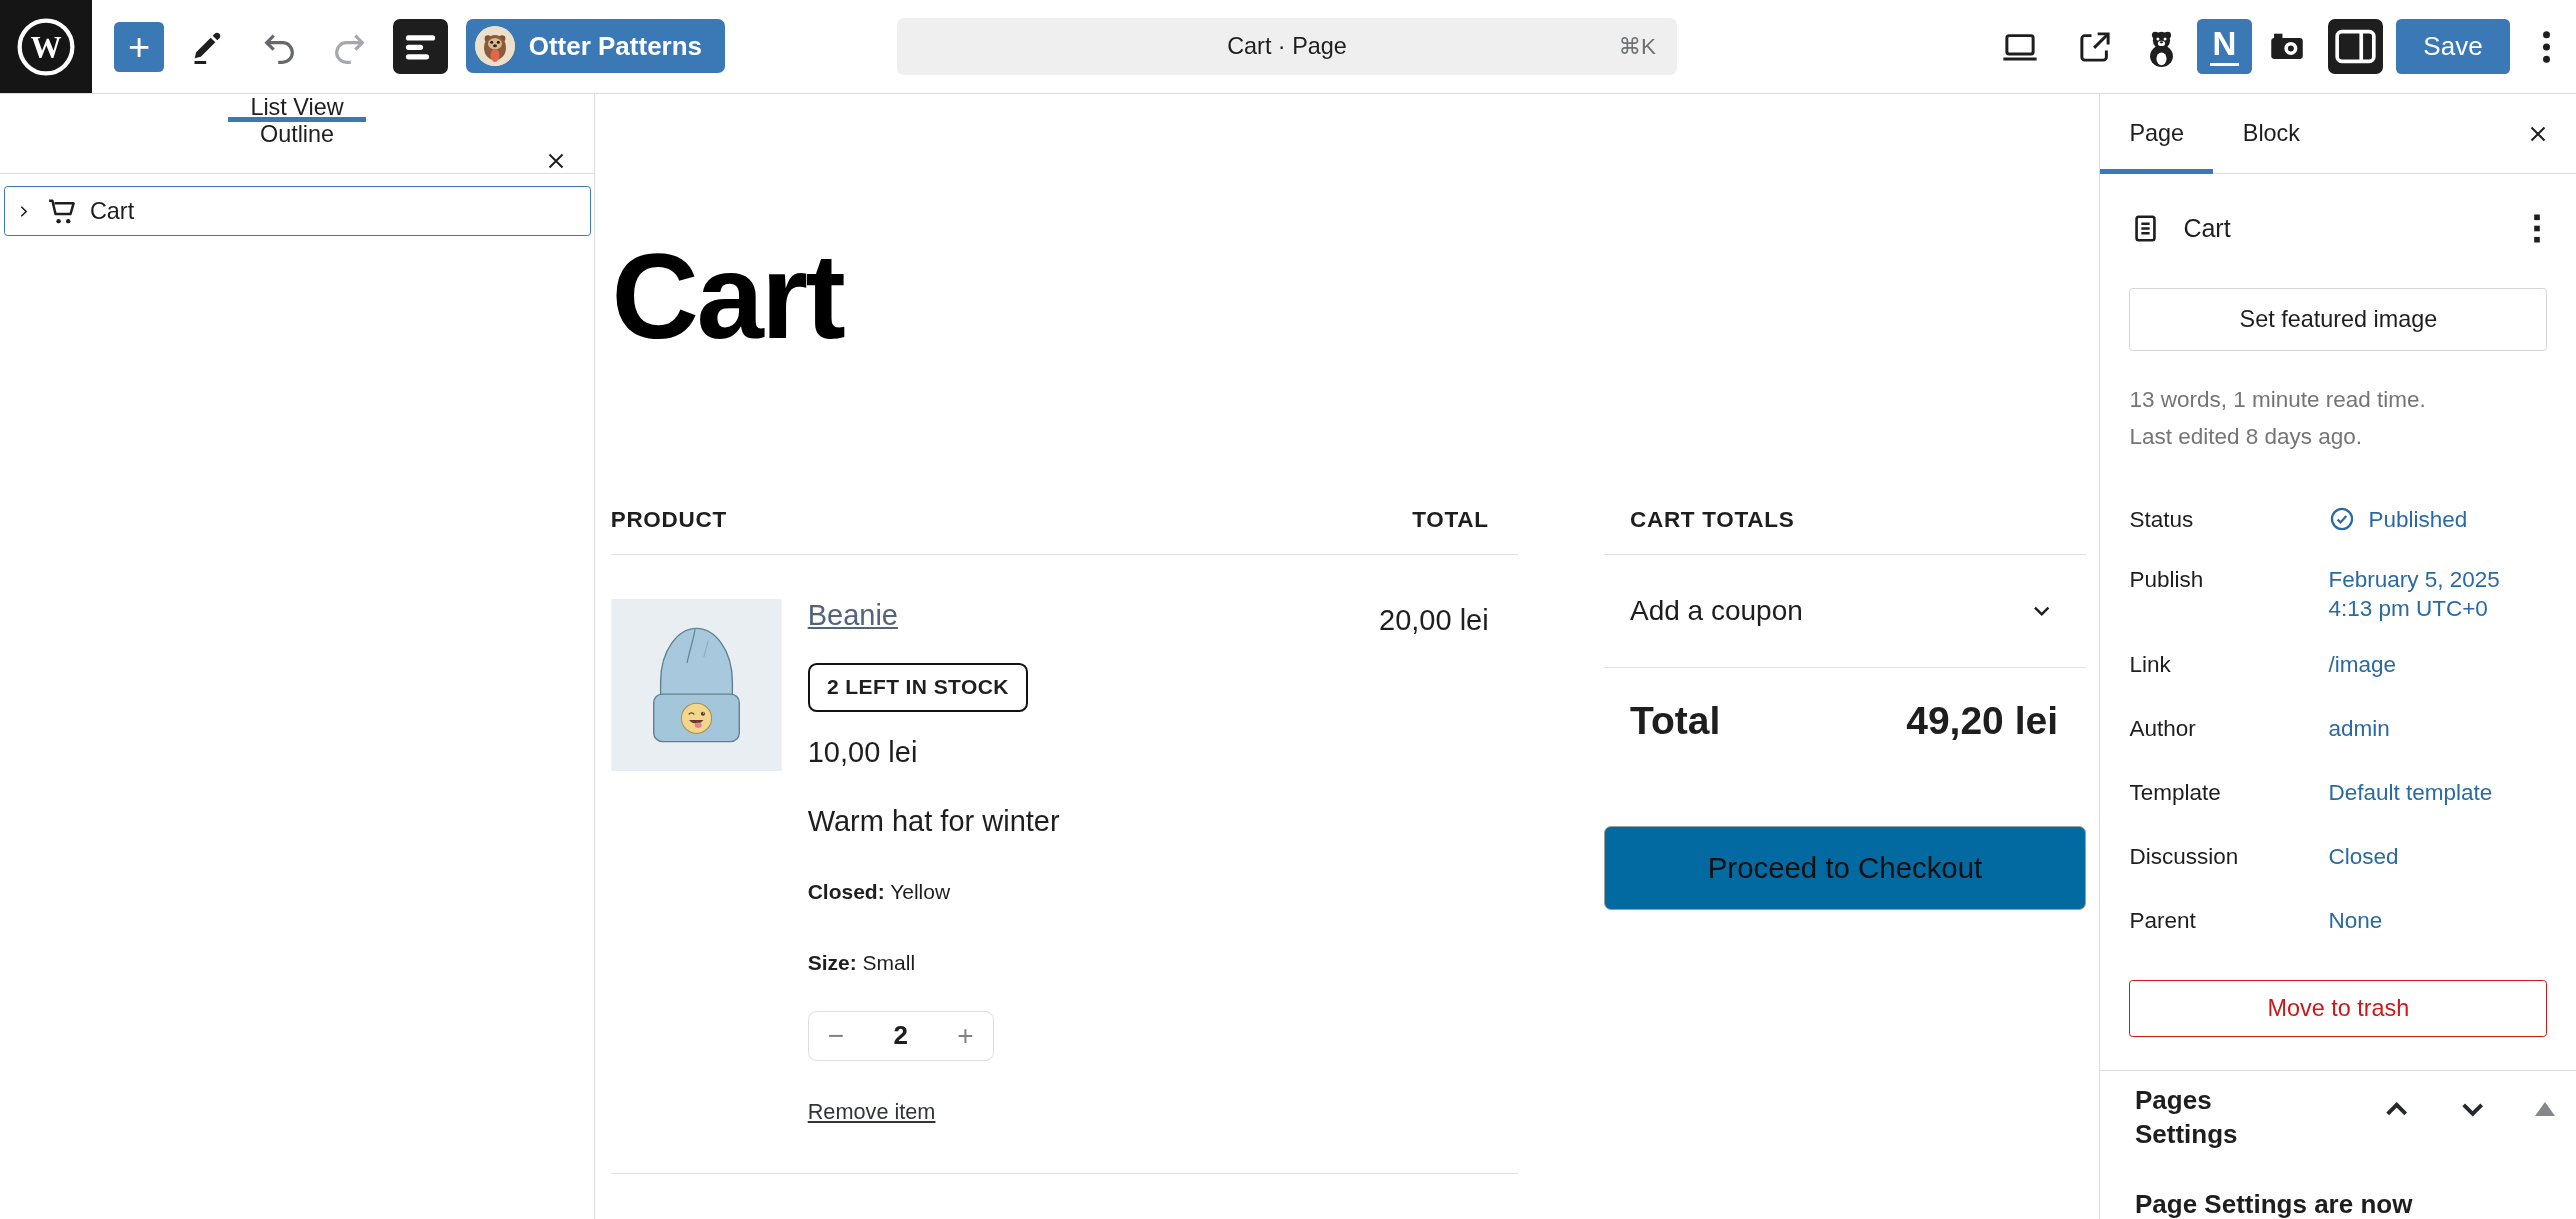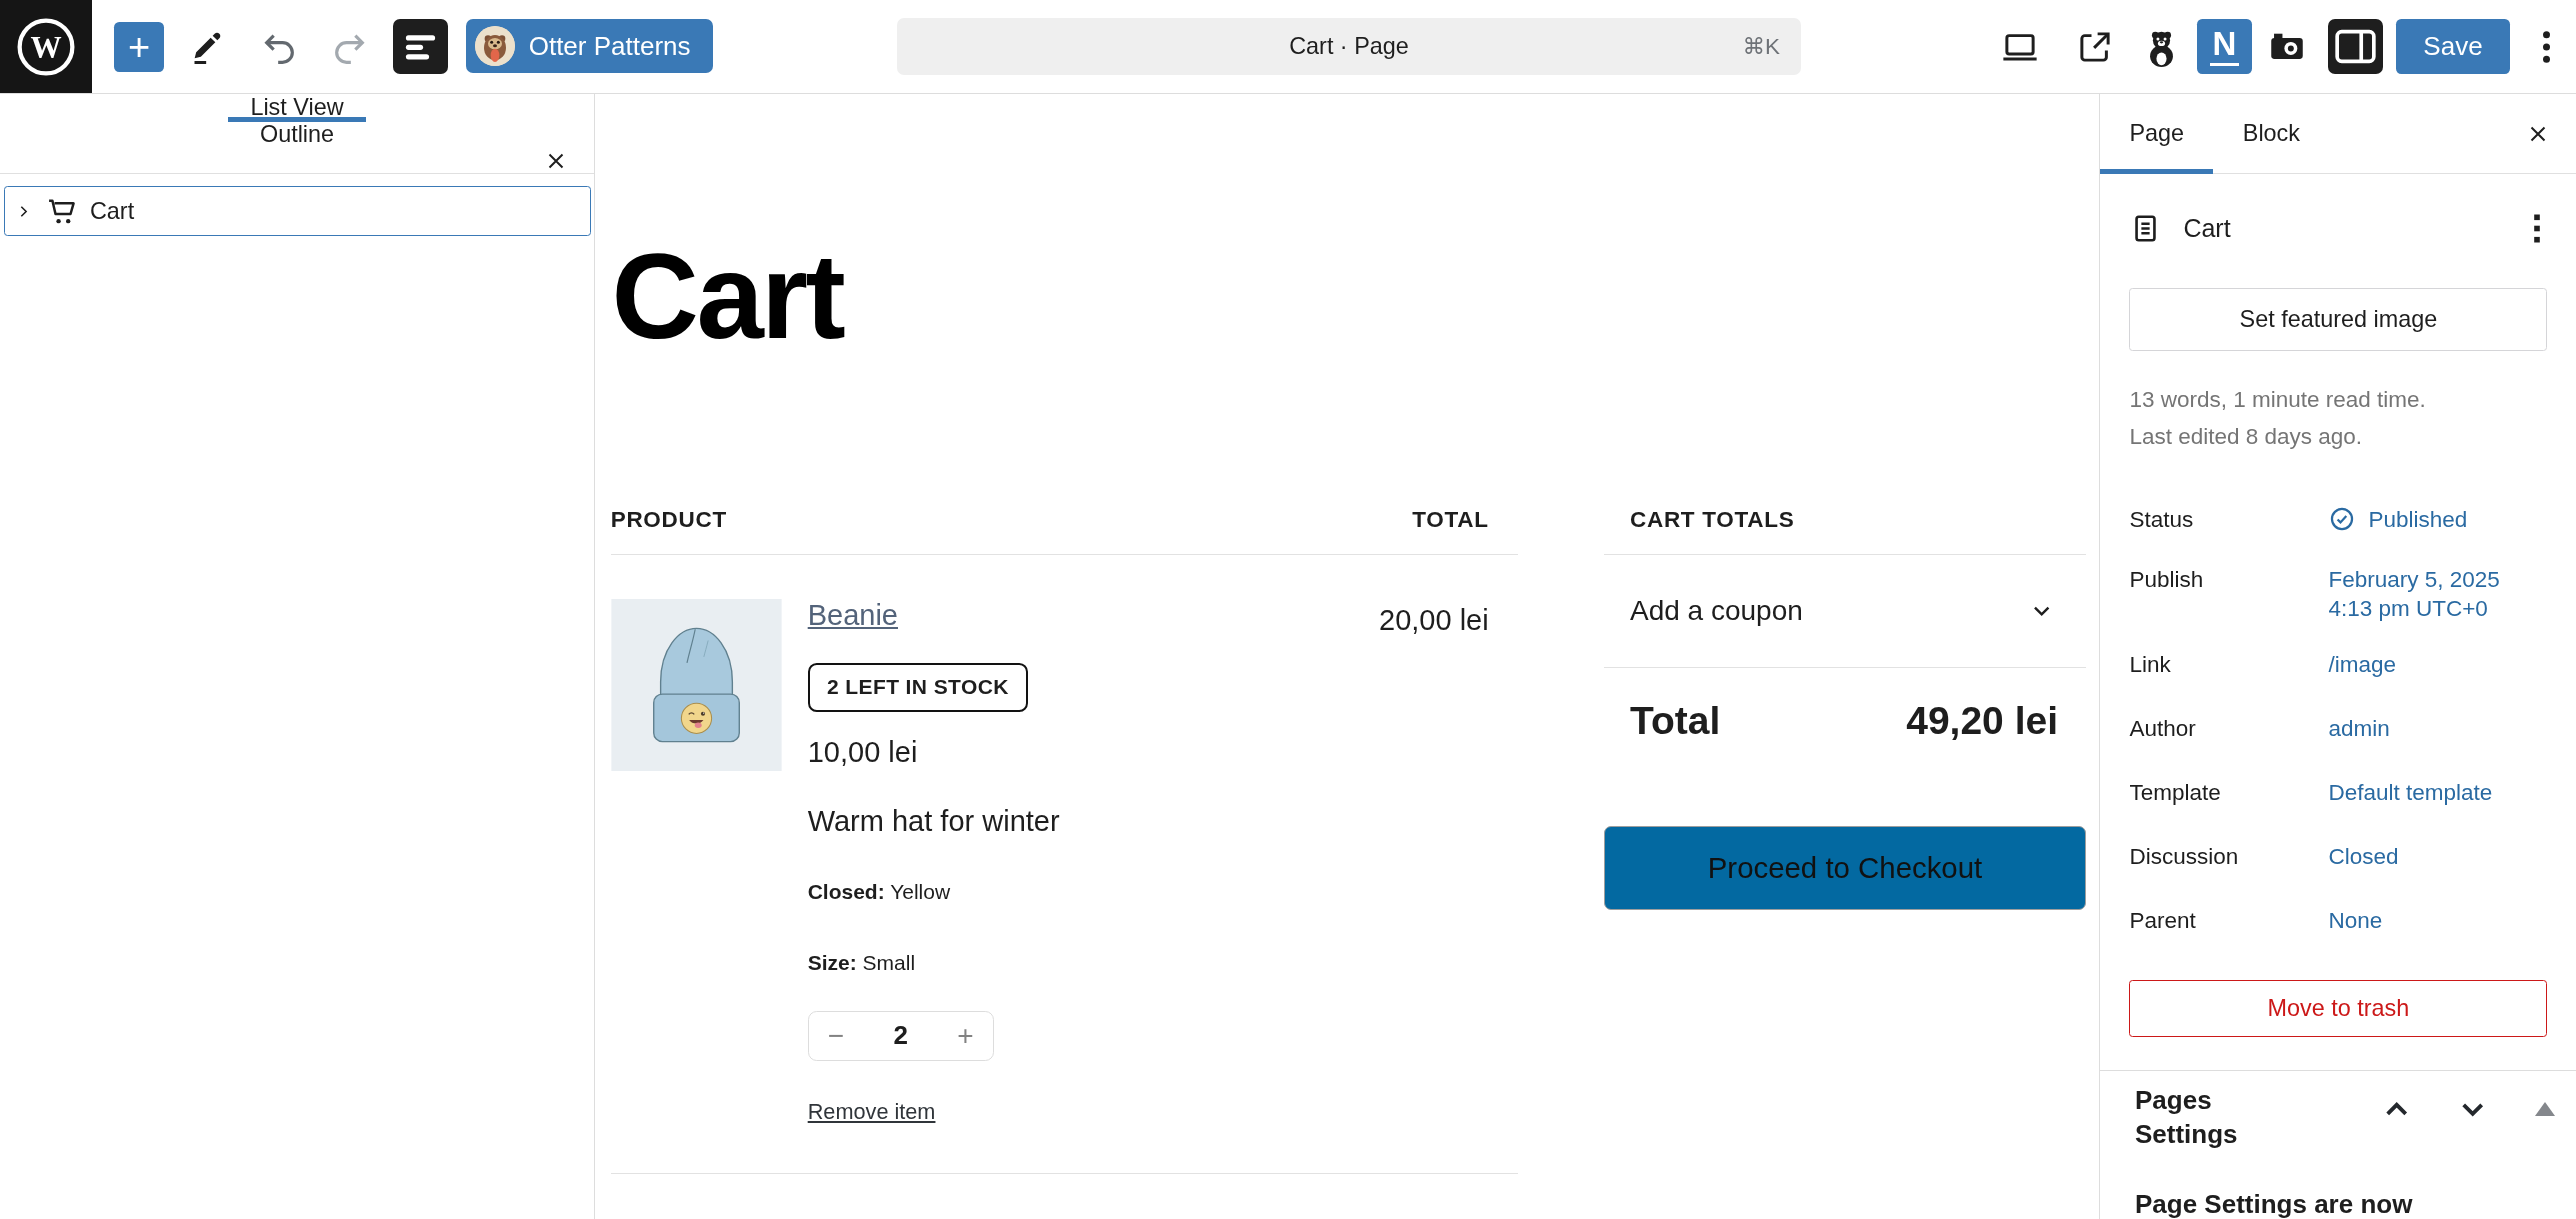--- a/index.html
+++ b/index.html
@@ -12,23 +12,23 @@
   .wp-logo { position:absolute; left:0; top:0; width:92px; height:93px; background:#151515;
              display:flex; align-items:center; justify-content:center; }
   .icon-btn { background:none; border:none; cursor:pointer; display:flex; align-items:center; justify-content:center; }
   .inserter { position:absolute; left:114px; top:21.7px; width:50px; height:50px; border-radius:5.2px;
               background:#3a79b6; color:#fff; font-size:38px; font-weight:300; line-height:1; }
   .tool-pencil { position:absolute; left:187px; top:28px; width:40px; height:40px; }
   .undo-btn { position:absolute; left:260px; top:28px; width:40px; height:40px; color:#63696f; }
   .redo-btn { position:absolute; left:329px; top:28px; width:40px; height:40px; color:#a3a9af; }
   .listview-btn { position:absolute; left:393px; top:19px; width:55px; height:55px; border-radius:7px; background:#1e1e1e; }
   .otter-btn { position:absolute; left:466px; top:19px; height:54px; padding:0 22.5px 0 8.7px; border-radius:7px;
-               background:#3a79b6; color:#fff; font-size:26px; font-weight:400; display:flex; align-items:center; gap:14px; }
+               background:#3a79b6; color:#fff; font-size:26px; font-weight:700; display:flex; align-items:center; gap:14px; }
   .otter-avatar { width:40px; height:40px; border-radius:50%; overflow:hidden; background:#ece0cb; flex:none; }
-  .doc-bar { position:absolute; left:897px; top:18px; width:904px; height:57px; background:#efefef;
+  .doc-bar { position:absolute; left:897px; top:18px; width:780px; height:57px; background:#efefef;
              border-radius:7px; display:flex; align-items:center; justify-content:center; cursor:pointer; }
   .doc-bar-label { font-size:23.4px; color:#1e1e1e; }
   .doc-bar-shortcut { position:absolute; right:21px; font-size:22.5px; color:#6e7277; }
   .tb-right-icon { position:absolute; top:26px; width:42px; height:42px; color:#1e1e1e; }
   .n-logo { position:absolute; left:2197px; top:19px; width:55px; height:55px; border-radius:5.2px; background:#3a79b6;
             display:flex; flex-direction:column; align-items:center; justify-content:center; }
   .n-logo span { color:#fff; font-size:33px; font-weight:700; line-height:1; }
   .n-logo .n-underline { width:29.4px; height:3.5px; background:#fff; margin-top:2.6px; }
   .panel-toggle { position:absolute; left:2328px; top:19px; width:55px; height:55px; border-radius:7px; background:#1e1e1e; }
   .save-btn { position:absolute; left:2396px; top:19px; width:114px; height:55px; border-radius:5.2px; border:none;

